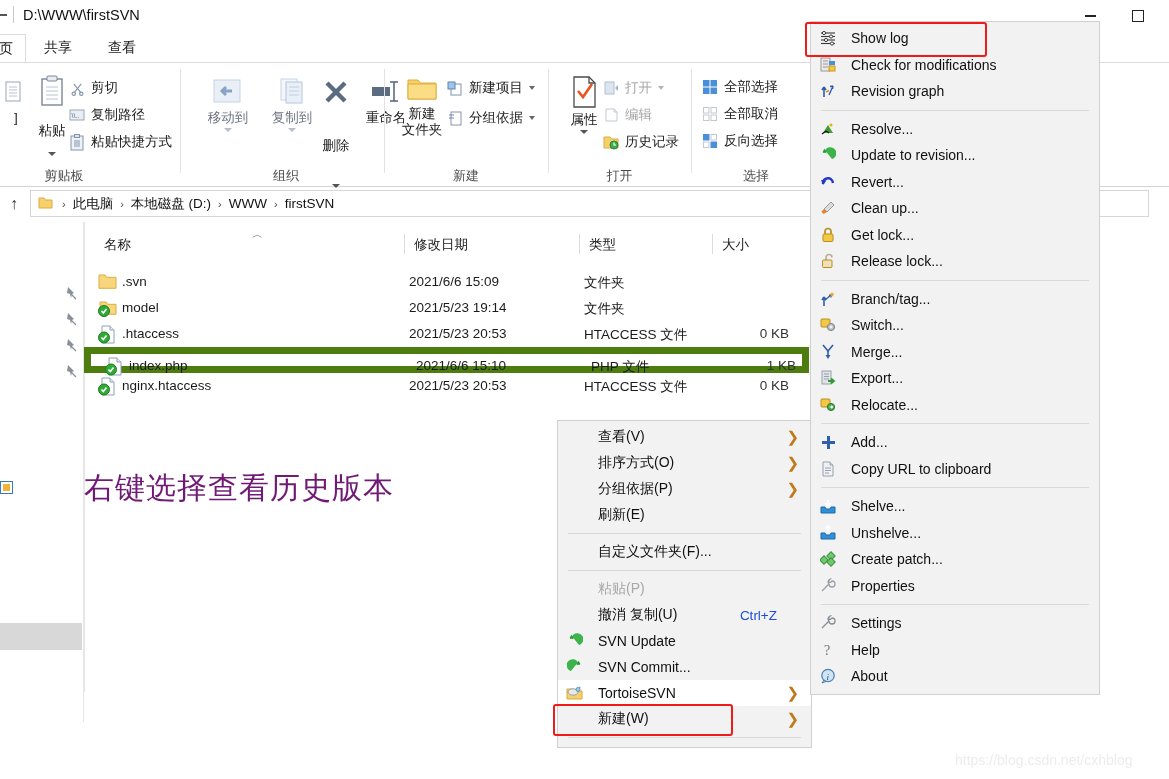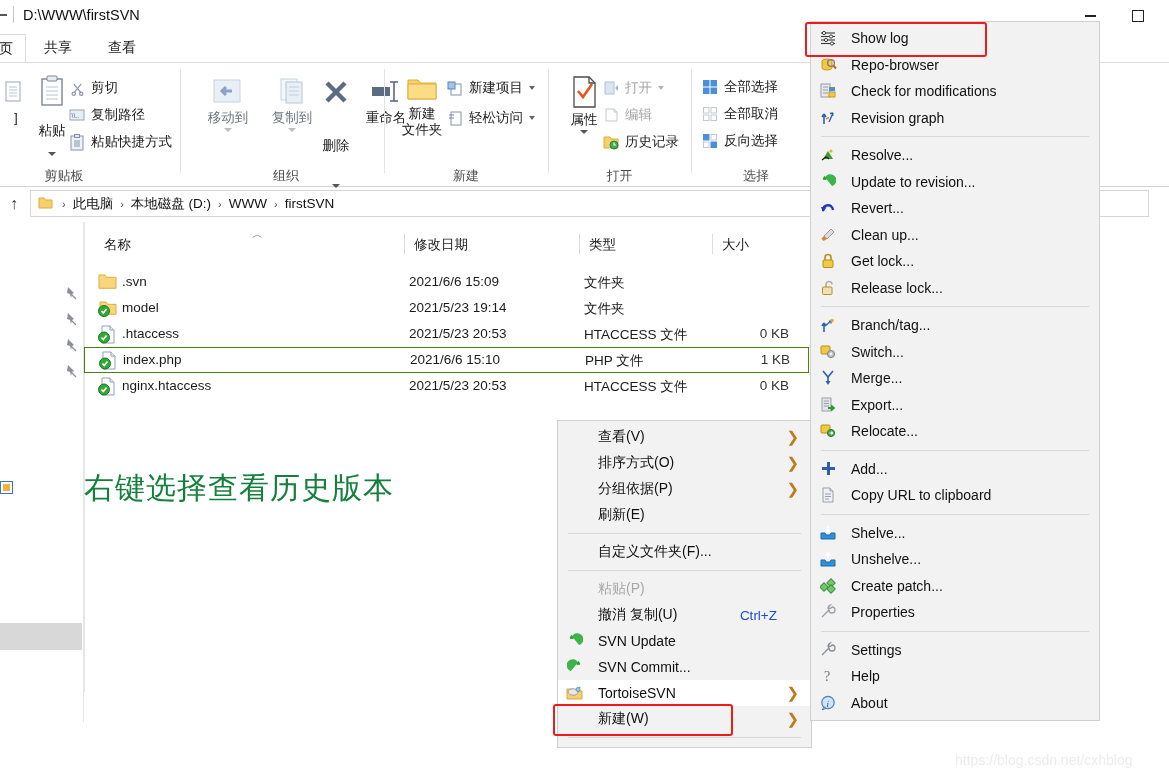--- a/index.html
+++ b/index.html
@@ -68,26 +68,26 @@
   .colhdr .c{ position:absolute; top:4px; }
   .colhdr .vsep{ position:absolute; top:2px; width:1px; height:20px; background:#dcdcdc; }
   .sortmark{ position:absolute; left:168px; top:-5px; font-size:11px; color:#666; }
 
   .frow{ position:absolute; left:0; width:725px; height:26px; font-size:13.5px; color:#1b1b1b; }
   .frow .fname{ position:absolute; left:38px; top:4px; }
   .frow .fdate{ position:absolute; left:325px; top:4px; color:#1b1b1b; }
   .frow .ftype{ position:absolute; left:500px; top:4px; }
   .frow .fsize{ position:absolute; left:610px; top:4px; width:95px; text-align:right; color:#333; }
   .frow .ficon{ position:absolute; left:14px; top:3px; width:19px; height:19px; }
-  .frow.selected{ border:1px solid #4d7c0f; background:#fff; }
+  .frow.selected{ border:7px solid #4d7c0f; background:#fff; }
 
   .listvsep{ position:absolute; left:0; top:0; width:1px; height:470px; background:#e6e6e6; }
 
   
-  .annot{ position:absolute; left:84px; top:468px; font-size:30px; color:#15803d;
+  .annot{ position:absolute; left:84px; top:468px; font-size:30px; color:#701a75;
           font-family:Liberation Sans, sans-serif; letter-spacing:1px; white-space:nowrap; }
 
   
   .ctxmenu{ position:absolute; left:557px; top:420px; width:255px; background:#f2f2f2;
             border:1px solid #d0d0d0; padding:3px 0 4px 0; }
   .mi{ position:relative; height:26px; display:flex; align-items:center; font-size:14px; color:#101010; padding-left:0; }
   .mi .miico{ width:22px; height:18px; margin-left:6px; display:flex; align-items:center; justify-content:center; flex:0 0 22px; }
   .mi .mitext{ margin-left:12px; }
   .mi .mishort{ position:absolute; right:34px; font-size:13.5px; color:#1d4ed8; }
   .mi .miarrow{ position:absolute; right:12px; color:#c07a1a; font-size:15px; font-weight:bold; }
@@ -260,21 +260,21 @@
         <span>新建项目</span>
         <span class="mini-caret"></span>
       </div>
       <div class="smallrow" style="left:62px;top:43px;">
         <span class="ico">
           <svg width="15" height="16" viewBox="0 0 15 16">
               <rect x="3" y="2" width="10" height="13" fill="#fff" stroke="#8494ab"></rect>
           <path d="M1 5 h5 M1 8 h5" stroke="#6e86a6" stroke-width="1.2"></path>
             </svg>
         </span>
-        <span>轻松访问</span>
+        <span>分组依据</span>
         <span class="mini-caret"></span>
       </div>
       <div class="glabel">新建</div>
     </div>
     <div class="rsep" style="left:548px"></div>
 
     <div class="rgroup" style="left:548px;width:143px">
       <div class="bigbtn" style="left:4px;top:12px;">
         <svg width="30" height="34" viewBox="0 0 30 34">
           <path d="M5 2 h15 l6 6 v24 H5 Z" fill="#fff" stroke="#4a4a4a" stroke-width="1.3"></path>
@@ -586,31 +586,20 @@
             <circle cx="11" cy="5.5" r="1.6" fill="#fff" stroke="#3a3a3a"></circle>
         <circle cx="6" cy="9" r="1.6" fill="#fff" stroke="#3a3a3a"></circle>
             <circle cx="12" cy="12.5" r="1.6" fill="#fff" stroke="#3a3a3a"></circle>
           </svg>
       </span>
       <span class="mitext">Show log</span>
     </div>
     <div class="mi">
       <span class="miico">
         <svg width="17" height="16" viewBox="0 0 17 16">
-            <ellipse cx="7" cy="4" rx="5" ry="2" fill="#f3c843" stroke="#c79a1e"></ellipse>
-        <path d="M2 4 v7 a5 2 0 0 0 10 0 V4" fill="#f3c843" stroke="#c79a1e"></path>
-        <circle cx="11" cy="6" r="3.4" fill="none" stroke="#7f7f7f" stroke-width="1.4"></circle>
-        <line x1="13.4" y1="8.5" x2="16" y2="11.5" stroke="#c0661a" stroke-width="2"></line>
-          </svg>
-      </span>
-      <span class="mitext">Repo-browser</span>
-    </div>
-    <div class="mi">
-      <span class="miico">
-        <svg width="17" height="16" viewBox="0 0 17 16">
             <rect x="1" y="1" width="9" height="13" fill="#e9e9e9" stroke="#9a9a9a"></rect>
         <g stroke="#9a9a9a">
               <line x1="3" y1="4" x2="8" y2="4"></line>
               <line x1="3" y1="7" x2="8" y2="7"></line>
               <line x1="3" y1="10" x2="8" y2="10"></line>
             </g>
         <rect x="9" y="4" width="6" height="4" fill="#4a90d9"></rect>
             <rect x="9" y="9" width="6" height="5" fill="#f3c843" stroke="#c79a1e"></rect>
           </svg>
       </span>

